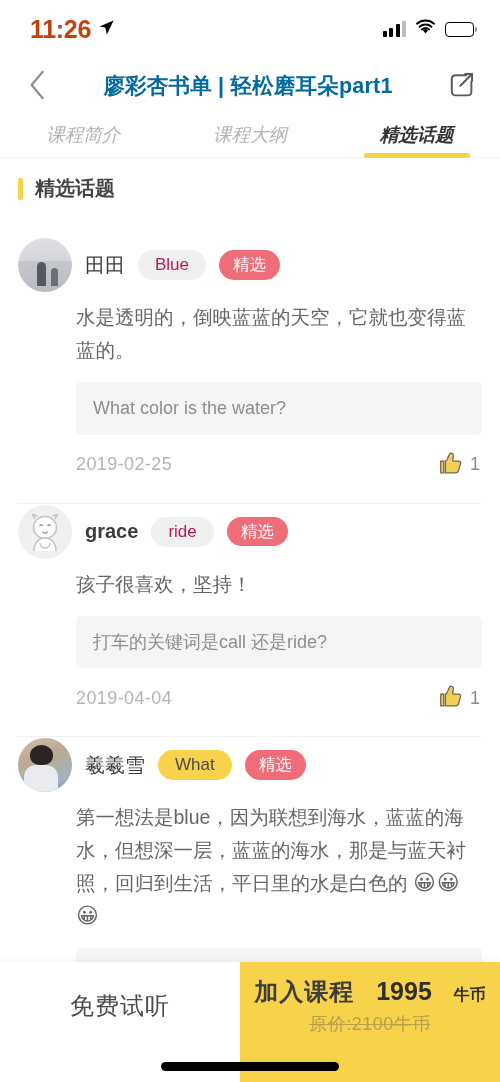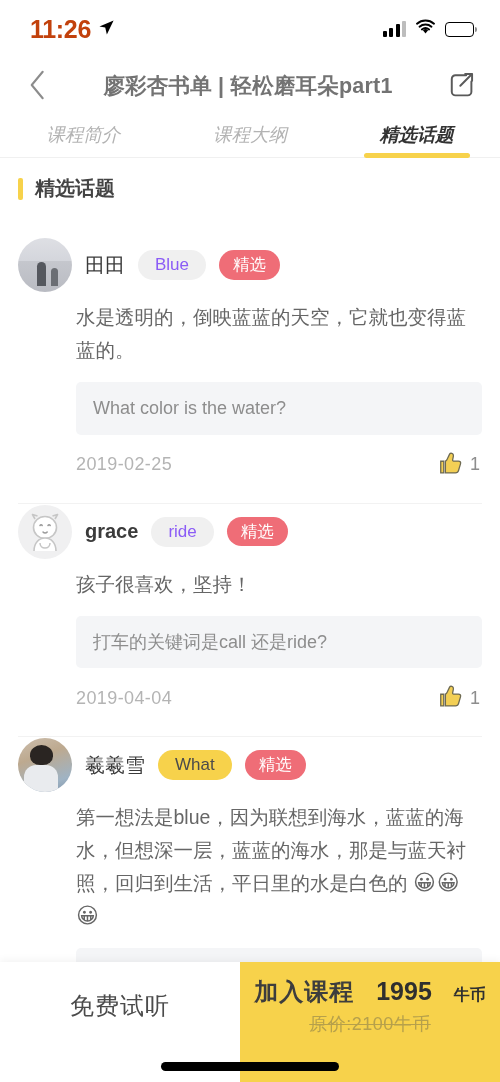--- a/index.html
+++ b/index.html
@@ -35,21 +35,21 @@
   .batt-fill{ height:100%; width:74%; background:#000; border-radius:2px; }
 
   
   .navbar {
     height:54px; display:flex; align-items:center; padding:0 20px;
     position:relative;
   }
   .nav-back { width:34px; height:40px; display:flex; align-items:center; justify-content:center; }
   .nav-title {
     flex:1; text-align:center; font-size:21.5px; font-weight:700;
-    color:#737373; letter-spacing:0.2px; padding:0 4px;
+    color:#0369a1; letter-spacing:0.2px; padding:0 4px;
     white-space:nowrap; overflow:hidden;
   }
   .nav-share { width:38px; height:40px; display:flex; align-items:center; justify-content:center; }
 
   
   .tabs {
     display:flex; height:46px; align-items:center;
     border-bottom:1px solid #f0f0f0; position:relative;
   }
   .tab {
@@ -101,21 +101,21 @@
   }
   .av-kid::after{
     content:""; position:absolute; left:6px; top:27px; width:34px; height:27px;
     background:#e9ebee; border-radius:12px 12px 0 0;
   }
 
   .c-name { font-size:20px; color:#3b3b3b; }
   .c-name.bold { font-weight:700; }
   .tag {
     font-size:17px; padding:6px 17px 7px; border-radius:20px;
-    color:#8b5cf6; background:#f0f0f0; line-height:1;
+    color:#be185d; background:#f0f0f0; line-height:1;
   }
   .tag.yellow { background:#f7d24b; color:#4b4b4b; }
   .badge {
     font-size:16.5px; padding:6px 14px 7px; border-radius:20px;
     color:#fff; background:#ef6d77; line-height:1;
   }
   .c-body {
     font-size:19.5px; line-height:33px; color:#666;
     padding:8px 0 4px 58px;
   }

